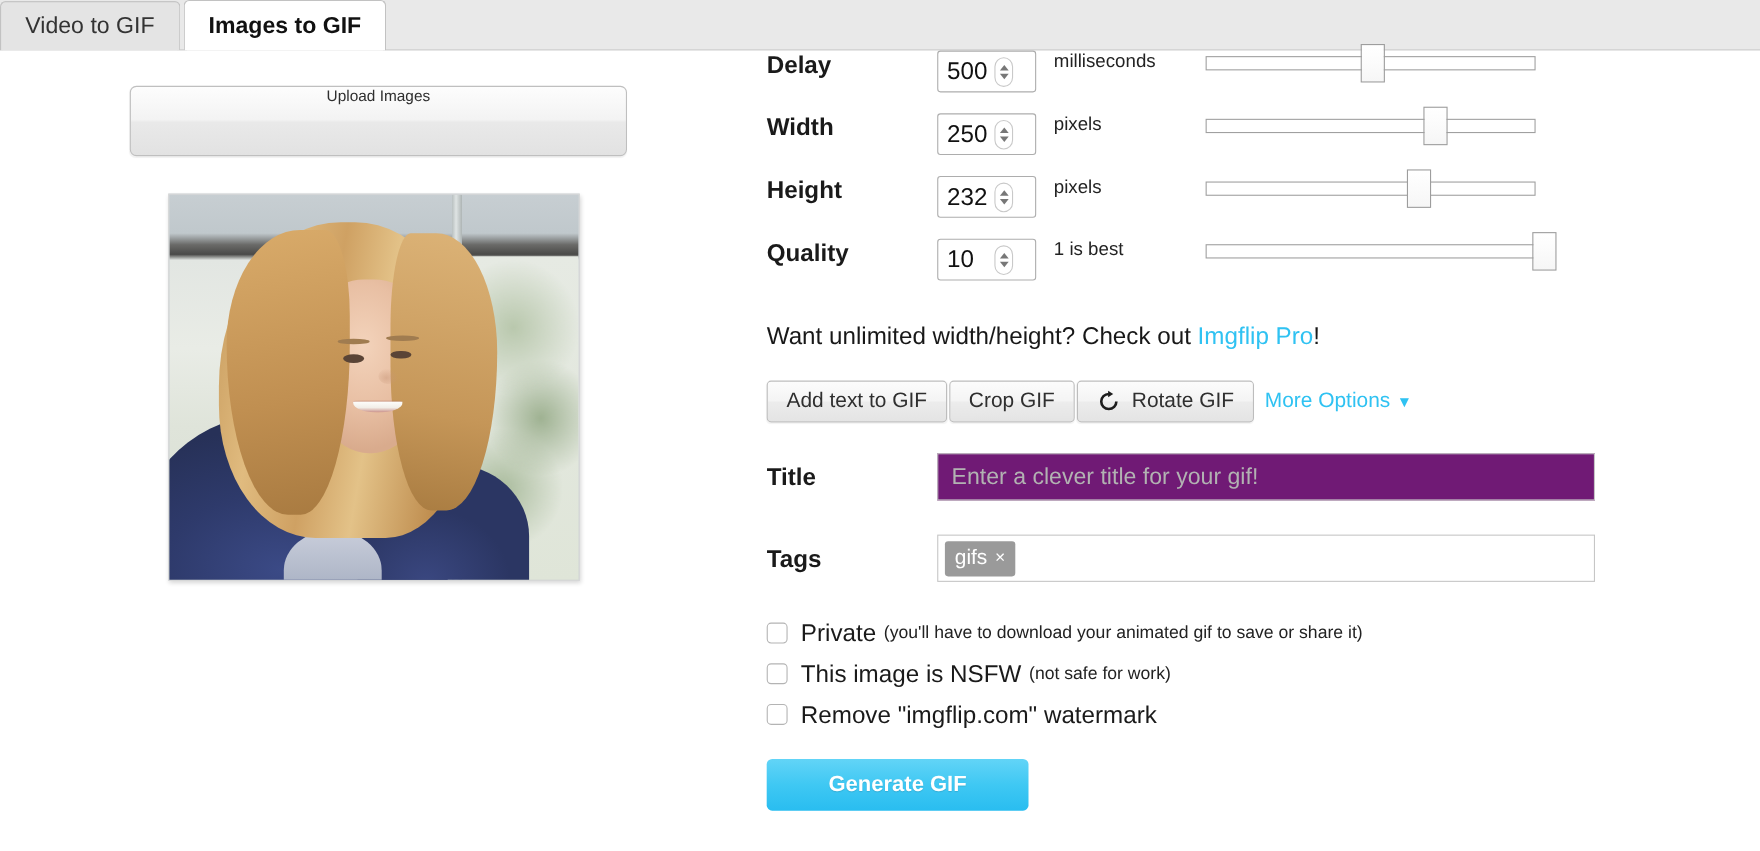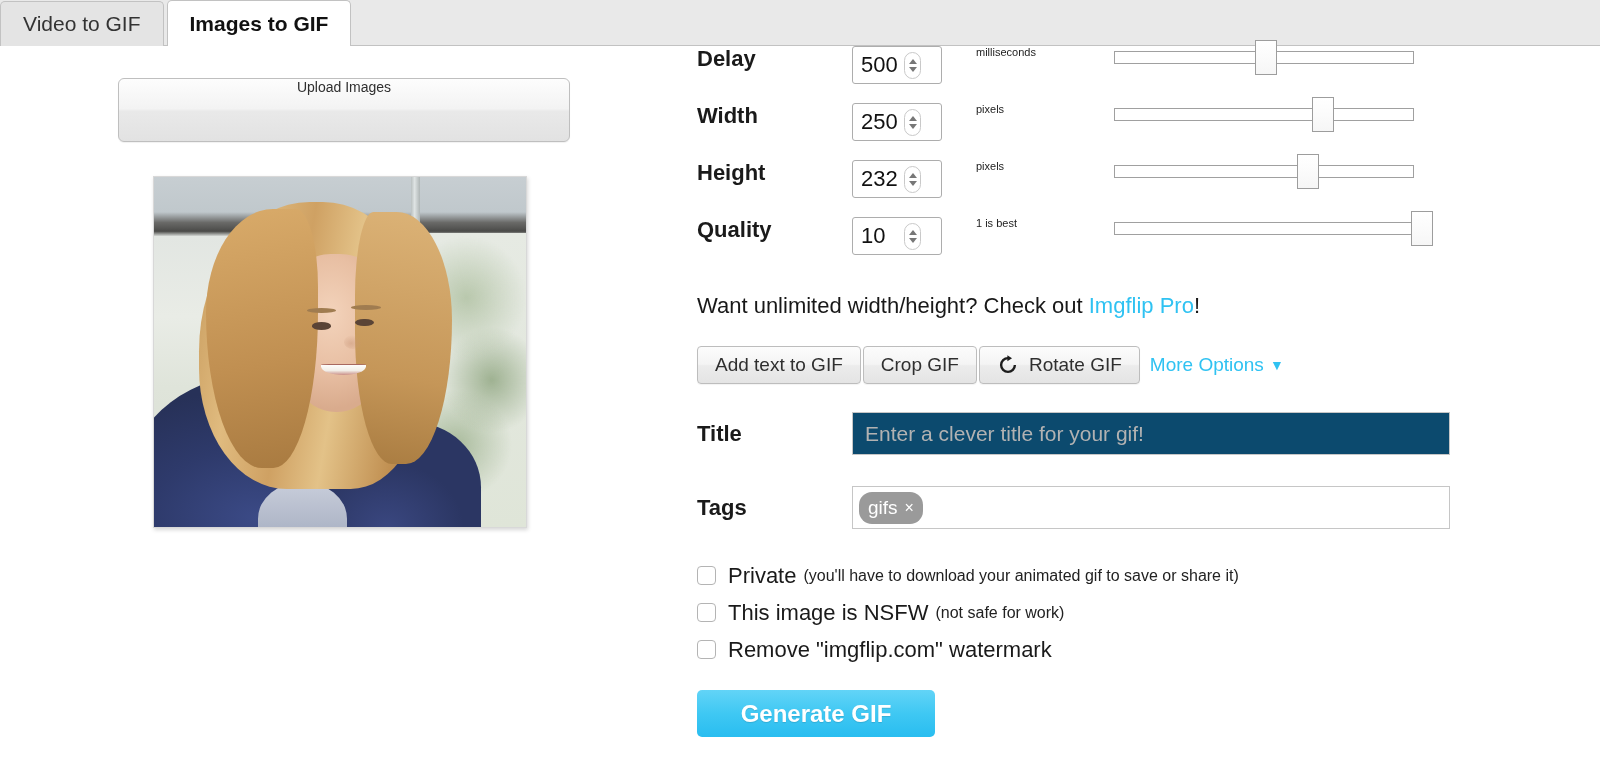--- a/index.html
+++ b/index.html
@@ -175,21 +175,21 @@
     display: flex; flex-direction: column;
     align-items: center; justify-content: center;
     gap: 3px;
     background: #fff;
     cursor: pointer;
   }
   .spinner i { display:block; width:0; height:0; border-left:4px solid transparent; border-right:4px solid transparent; }
   .spinner i.up   { border-bottom: 5px solid #777; }
   .spinner i.down { border-top: 5px solid #777; }
 
-  .unit { font-size: 11px; color: #222; margin-left: 34px; width: 130px; }
+  .unit { font-size: 17px; color: #222; margin-left: 16px; width: 130px; }
 
   .slider {
     position: relative;
     width: 300px; height: 22px;
     margin-left: 8px;
   }
   .slider .track {
     position: absolute; left: 0; top: 5px;
     width: 100%; height: 13px;
     border: 1px solid #a0a0a0;
@@ -227,39 +227,39 @@
     font-size: 19px; color: #2fc2f2; cursor: pointer;
     display: inline-flex; align-items: center; gap: 6px; margin-left: 8px;
   }
   .caret-down { font-size: 14px; }
 
   .text-row { display:flex; align-items:center; margin-top: 18px; }
   .text-row .field-label { width: 155px; }
   .textinput {
     width: 598px; height: 43px;
     border: 1px solid #c6c6c6;
-    background:#0c4a6e;
+    background:#701a75;
     display:flex; align-items:center;
     padding: 0 12px;
     font-size: 21px; color:#b2b2b2;
     cursor: text;
   }
   .tagsinput {
     width: 598px; height: 43px;
     border: 1px solid #c6c6c6;
     background:#fff;
     display:flex; align-items:center;
     padding: 0 6px;
     cursor: text;
   }
   .tag-chip {
     background:#9a9a9a; color:#fff;
     font-size:19px;
     padding: 5px 9px;
-    border-radius: 13px;
+    border-radius: 3px;
     display:inline-flex; align-items:center; gap:7px;
     cursor: pointer;
   }
   .tag-x { font-size:16px; cursor:pointer; }
 
   .checks { margin-top: 28px; }
   .check-row { display:flex; align-items:center; height:37px; }
   .cbox {
     width: 19px; height: 19px;
     border: 1px solid #b4b4b4;
@@ -269,21 +269,21 @@
     cursor: pointer;
     flex: none;
   }
   .check-main { font-size: 22px; color:#1a1a1a; }
   .check-sub  { font-size: 16px; color:#222; margin-left:7px; }
 
   .footer-row { margin-top: 22px; position: relative; height: 48px; }
   .generate-btn {
     width: 238px; height: 47px;
     display:flex; align-items:center; justify-content:center;
-    font-size: 24px; font-weight:bold; color:#fff;
+    font-size: 20px; font-weight:bold; color:#fff;
     background: linear-gradient(to bottom, #62d4f7 0%, #3fc8f3 50%, #29bdf0 100%);
     border: none; border-radius: 5px;
     cursor: pointer;
     text-shadow: 0 1px 1px rgba(0,0,0,0.12);
   }
 </style>
 </head>
 <body>
 
 <div class="tabbar">

